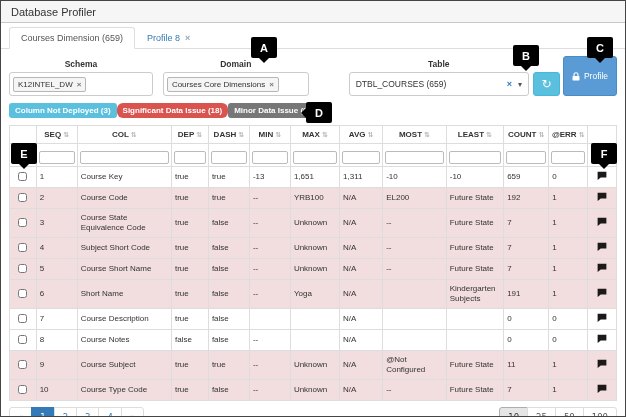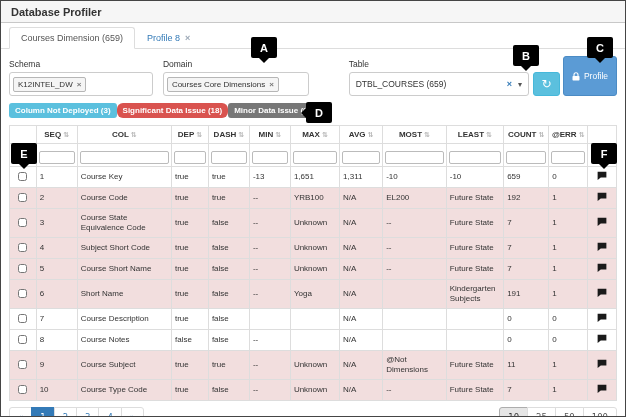--- a/index.html
+++ b/index.html
@@ -1,27 +1,27 @@
 <!DOCTYPE html>
 <html style="--accent: #337ab7; --info: #5bc0de; --danger: #d9534f; --neutral: #777777; --row-danger: #f2dede; --profile-btn: #5b9bd5;"><head>
 <meta charset="utf-8">
 <style>
   * { box-sizing: border-box; }
   body { margin: 0; background: #fff; font-family: "Liberation Sans", "DejaVu Sans", sans-serif; }
   .app { position: relative; width: 626px; height: 417px; border: 1px solid #454545; background: #fff; overflow: hidden; display: flex; flex-direction: column; }
 
-  .titlebar { background: #f6f6f6; border-bottom: 1px solid #c8c8c8; padding: 5px 10px 4px; font-size: 11px; font-weight: bold; color: #333; }
+  .titlebar { background: #f6f6f6; border-bottom: 1px solid #c8c8c8; padding: 5px 10px 4px; font-size: 11px; font-weight: normal; color: #333; }
 
   .tabbar { display: flex; align-items: flex-start; padding: 4px 8px 0; border-bottom: 1px solid #ddd; background: #fff; }
   .tab { font-size: 9px; padding: 5px 11px; color: var(--accent); cursor: pointer; display: flex; gap: 5px; align-items: center; border: 1px solid transparent; margin-bottom: -1px; }
   .tab.active { color: #555; background: #fff; border: 1px solid #ddd; border-bottom-color: #fff; border-radius: 3px 3px 0 0; }
   .tab-close { color: #9aa7b5; font-weight: bold; font-size: 9px; }
 
   .formrow { display: flex; align-items: flex-end; padding: 7px 8px 5px; }
-  .field label { display: block; font-size: 8.5px; font-weight: normal; color: #333; margin-bottom: 3px; }
+  .field label { display: block; font-size: 8.5px; font-weight: bold; color: #333; margin-bottom: 3px; text-align: center; }
   .schema-field { width: 150px; }
   .domain-field { width: 152px; margin-left: 10px; }
   .table-field  { width: 188px; margin-left: 40px; }
   .tag-box { height: 24px; border: 1px solid #ccc; border-radius: 3px; display: flex; align-items: center; padding: 0 3px; background: #fff; }
   .chip { display: inline-flex; align-items: center; gap: 4px; border: 1px solid #b6b6b6; background: #f5f5f5; border-radius: 2px; font-size: 8px; color: #333; padding: 2px 4px; white-space: nowrap; }
   .chip-x { color: #777; font-weight: bold; cursor: pointer; font-size: 8px; }
   .select-box { height: 24px; border: 1px solid #ccc; border-radius: 3px; display: flex; align-items: center; justify-content: space-between; padding: 0 6px; font-size: 8.5px; color: #333; background: #fff; cursor: pointer; }
   .select-controls { display: flex; align-items: center; gap: 6px; }
   .clear-x { color: var(--accent); font-weight: bold; font-size: 9px; }
   .caret { color: #555; font-size: 8px; font-family: "DejaVu Sans", sans-serif; }
@@ -355,21 +355,21 @@
   </tr>
           <tr class="data-row danger" data-name="table-row">
     <td class="chk-col"><input type="checkbox" data-name="row-checkbox" style=""></td>
     <td data-field="seq" data-name="cell-seq">9</td>
     <td data-field="col" data-name="cell-col">Course Subject</td>
     <td data-field="dep" data-name="cell-dep">true</td>
     <td data-field="dash" data-name="cell-dash">true</td>
     <td data-field="min" data-name="cell-min">--</td>
     <td data-field="max" data-name="cell-max">Unknown</td>
     <td data-field="avg" data-name="cell-avg">N/A</td>
-    <td data-field="most" data-name="cell-most">@Not Dimensions</td>
+    <td data-field="most" data-name="cell-most">@Not Configured</td>
     <td data-field="least" data-name="cell-least">Future State</td>
     <td data-field="count" data-name="cell-count">11</td>
     <td data-field="err" data-name="cell-err">1</td>
     <td class="cmt-col">
       <span class="cmt-icon" data-name="comment-icon">
         <svg width="10" height="9" viewBox="0 0 16 14">
                   <path d="M1 1 h14 v9 h-9 l-5 4 z" fill="#1a1a1a"></path>
                 </svg>
       </span>
     </td>

